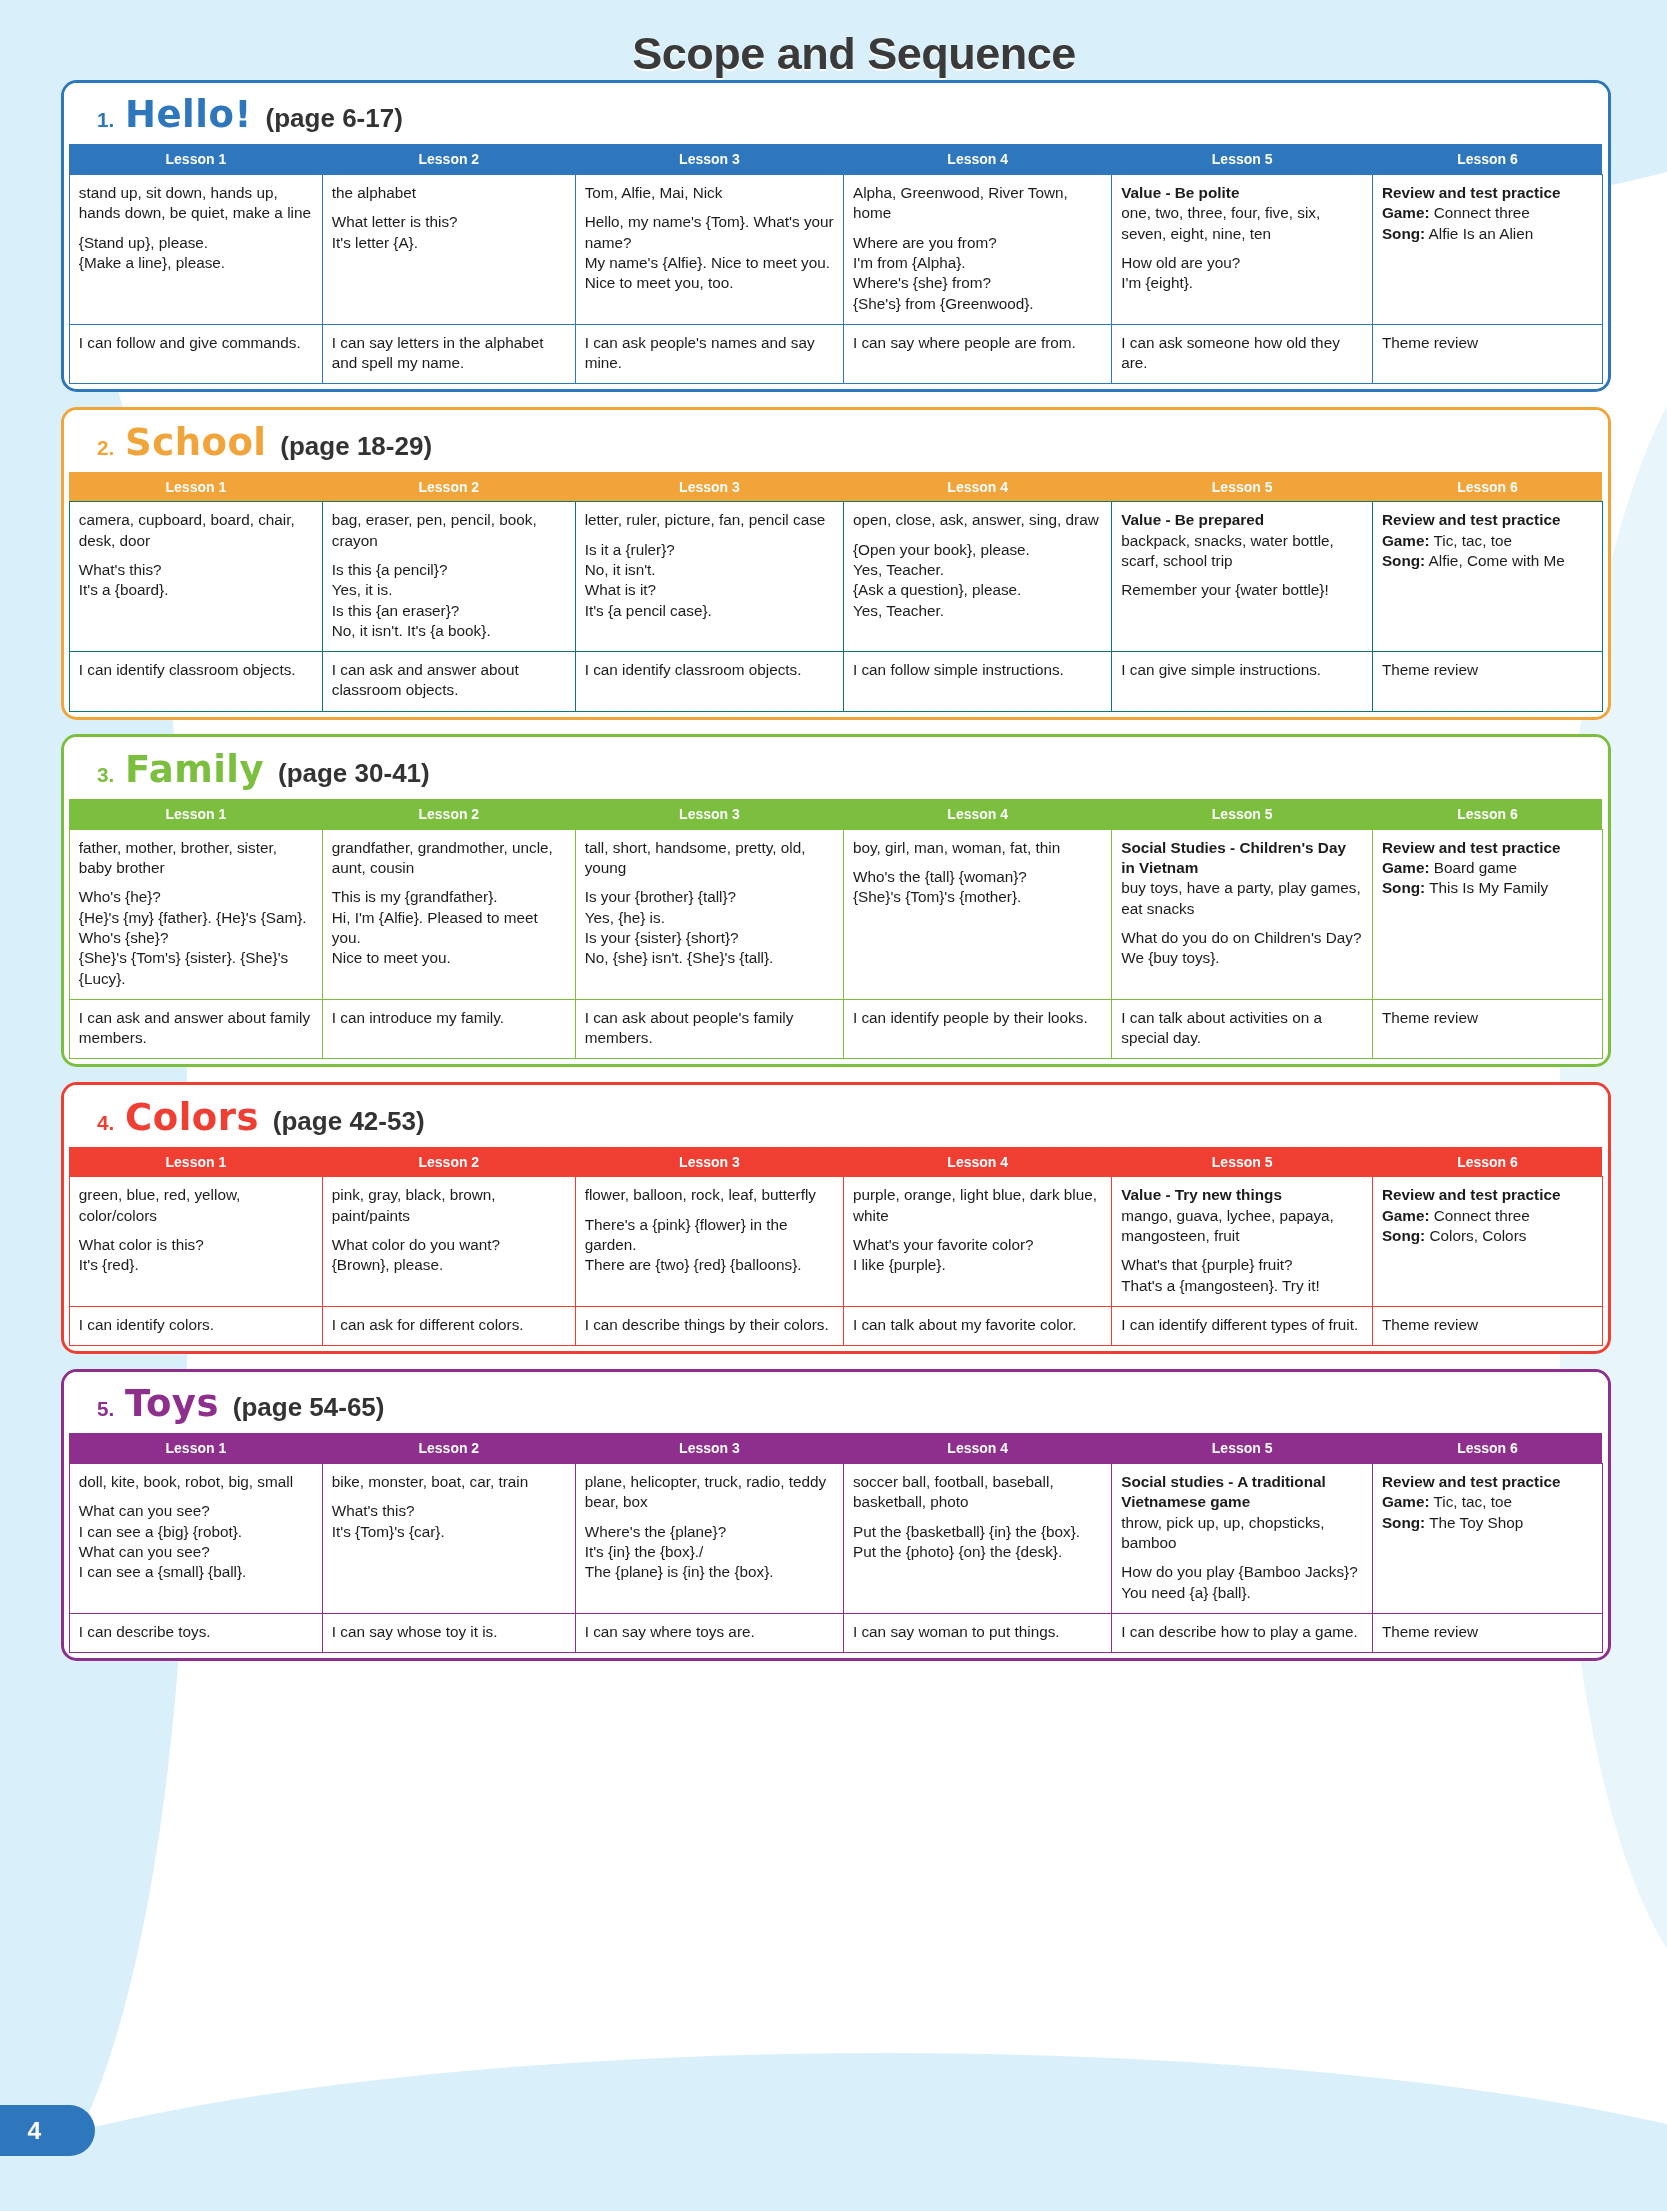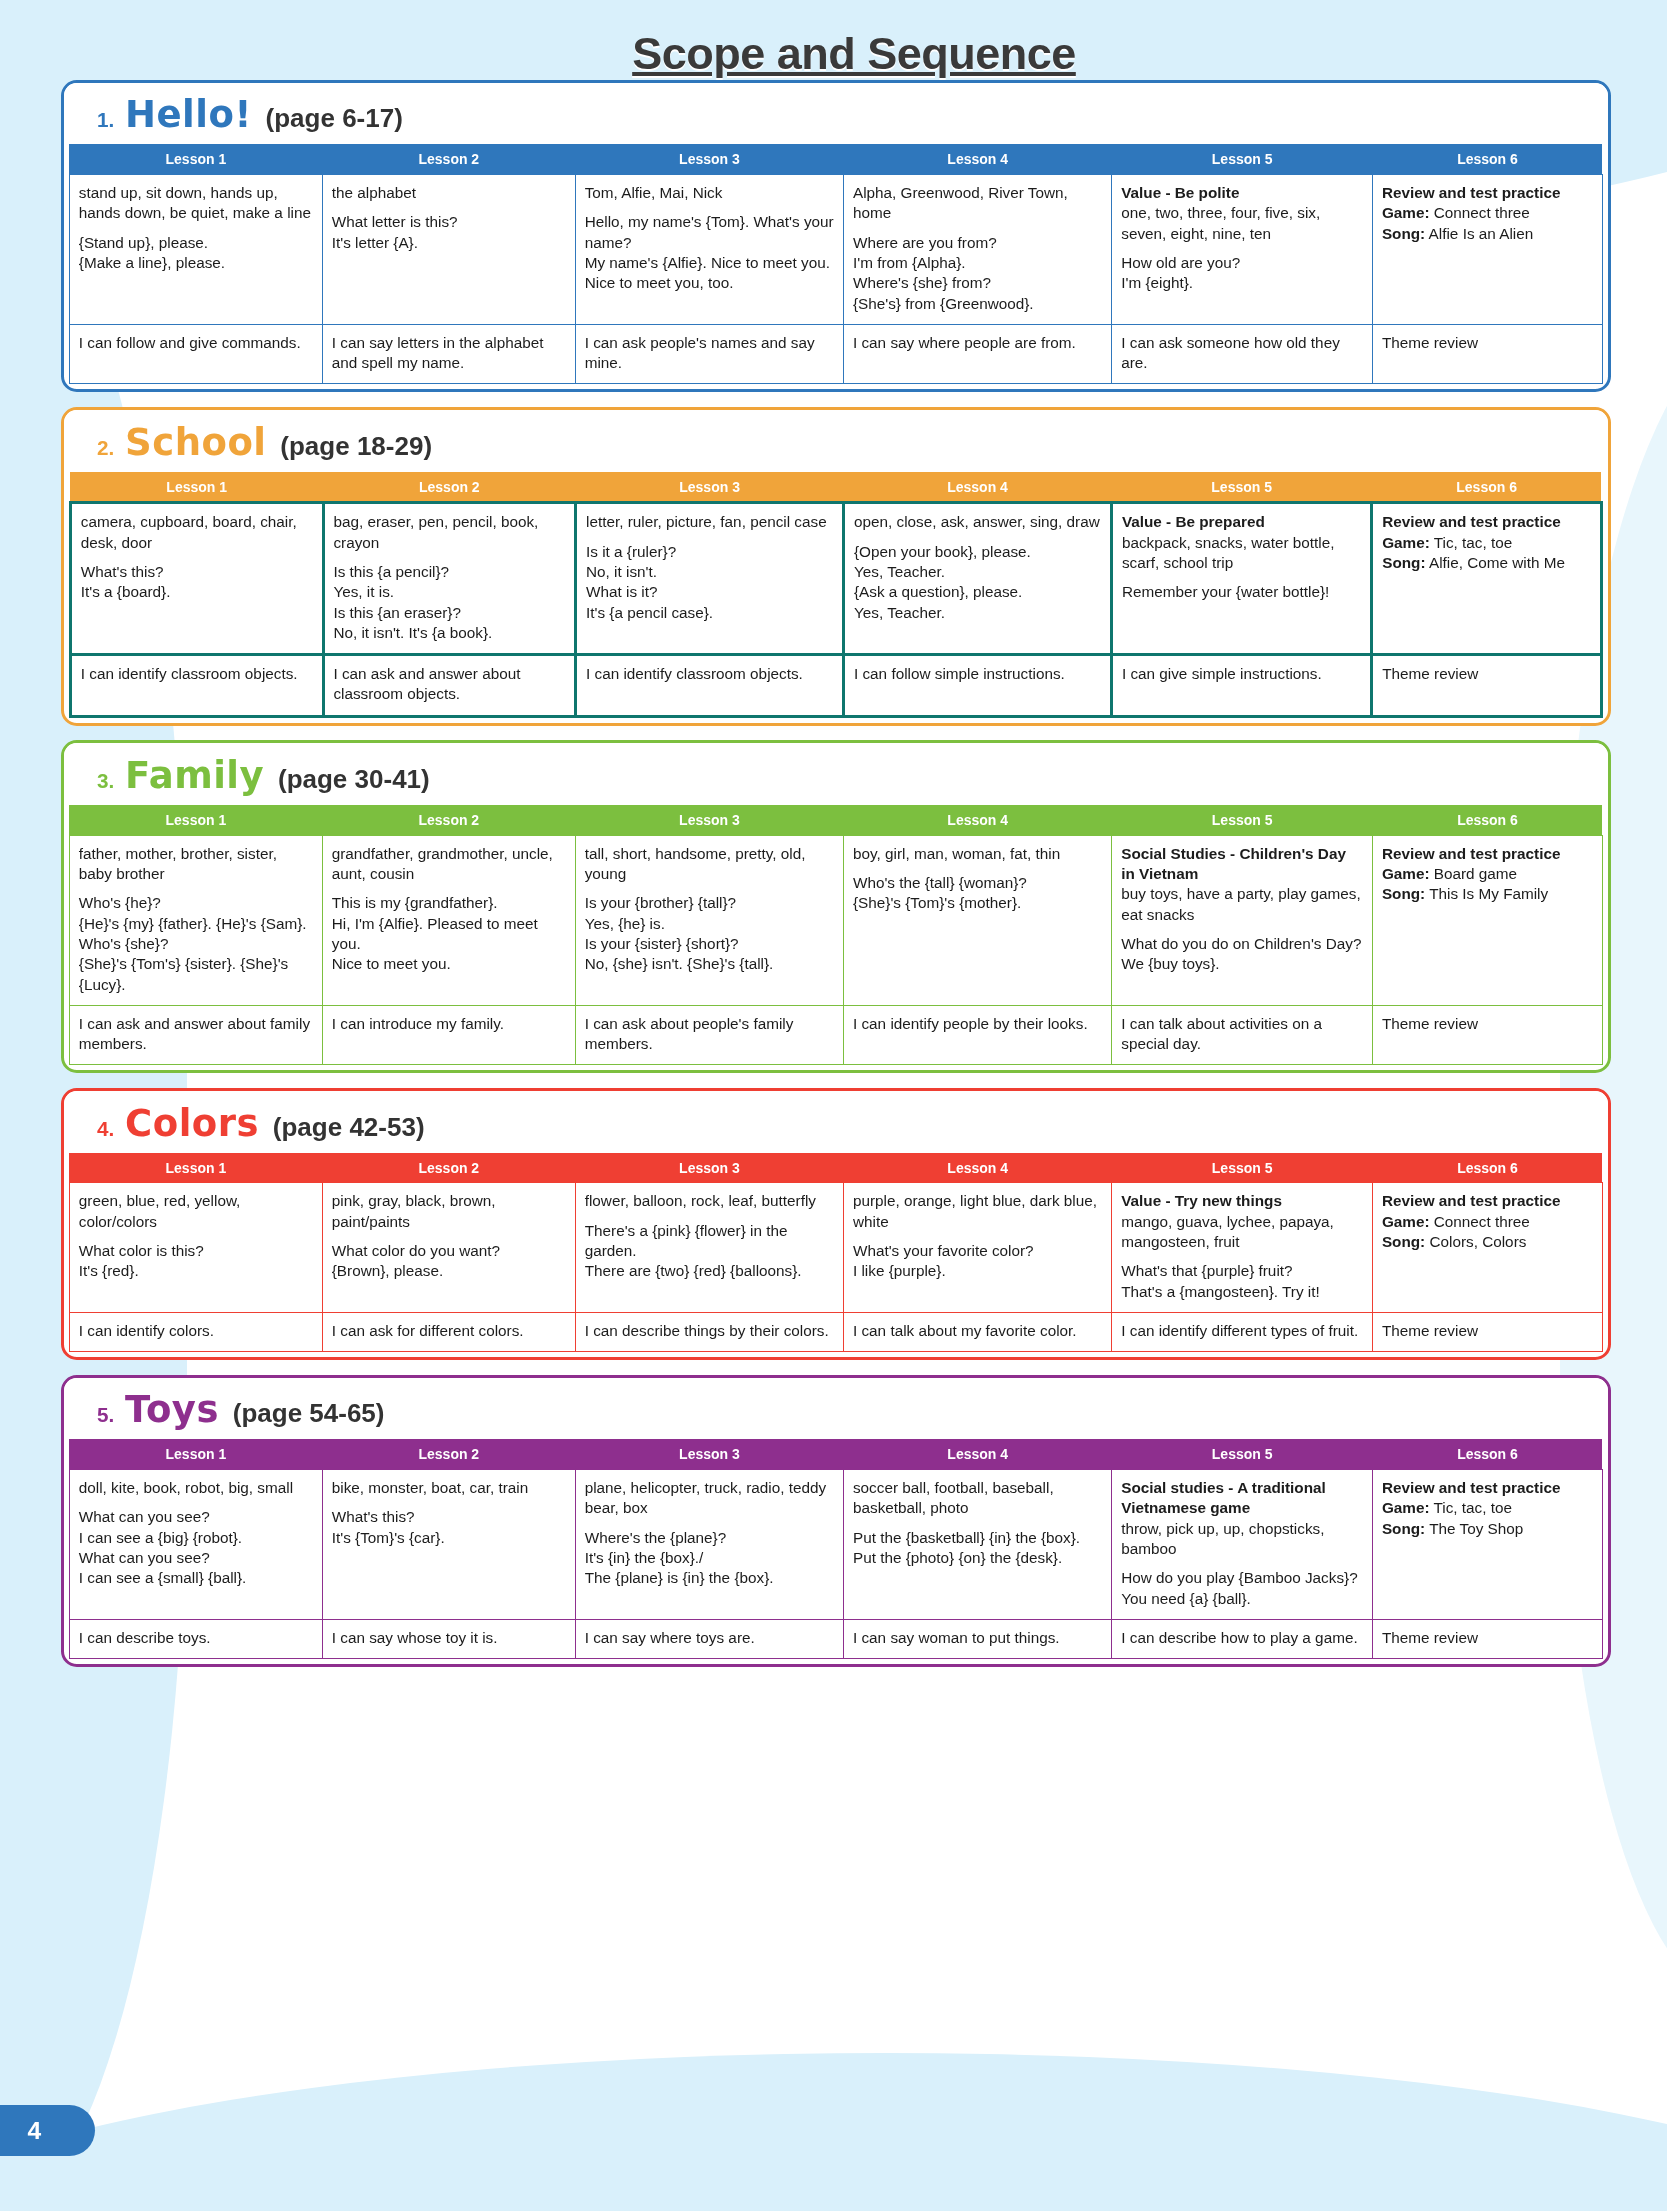--- a/index.html
+++ b/index.html
@@ -44,21 +44,20 @@
   
   .page-title{
     text-align:center;
     font-size:45px;
     font-weight:bold;
     letter-spacing:-0.5px;
     color:#3a3a3a;
     padding-top:27.6px;
     padding-left:40px;
     text-shadow:0 2px 0 #ffffff;
-    text-decoration:underline;
   }
 
   
   .unit{
     margin:0 57px 0 61px;
     background:#ffffff;
     border-radius:15.8px;
     border:3px solid transparent;
     box-sizing:border-box;
     overflow:hidden;
@@ -121,21 +120,21 @@
 
   
   .u-blue{border-color:#2f77bc;}
   .u-blue .unit-num,.u-blue .unit-name{color:#2f77bc;}
   .u-blue th{background:#2f77bc;}
   .u-blue td{border:1px solid #2f77bc;}
 
   .u-orange{border-color:#f0a43a;}
   .u-orange .unit-num,.u-orange .unit-name{color:#f0a43a;}
   .u-orange th{background:#f0a43a;}
-  .u-orange td{border:3px solid #0f766e;}
+  .u-orange td{border:1px solid #0f766e;}
 
   .u-green{border-color:#7cbf3f;}
   .u-green .unit-num,.u-green .unit-name{color:#7cbf3f;}
   .u-green th{background:#7cbf3f;}
   .u-green td{border:1px solid #7cbf3f;}
 
   .u-red{border-color:#ef3f33;}
   .u-red .unit-num,.u-red .unit-name{color:#ef3f33;}
   .u-red th{background:#ef3f33;}
   .u-red td{border:1px solid #ef3f33;}

